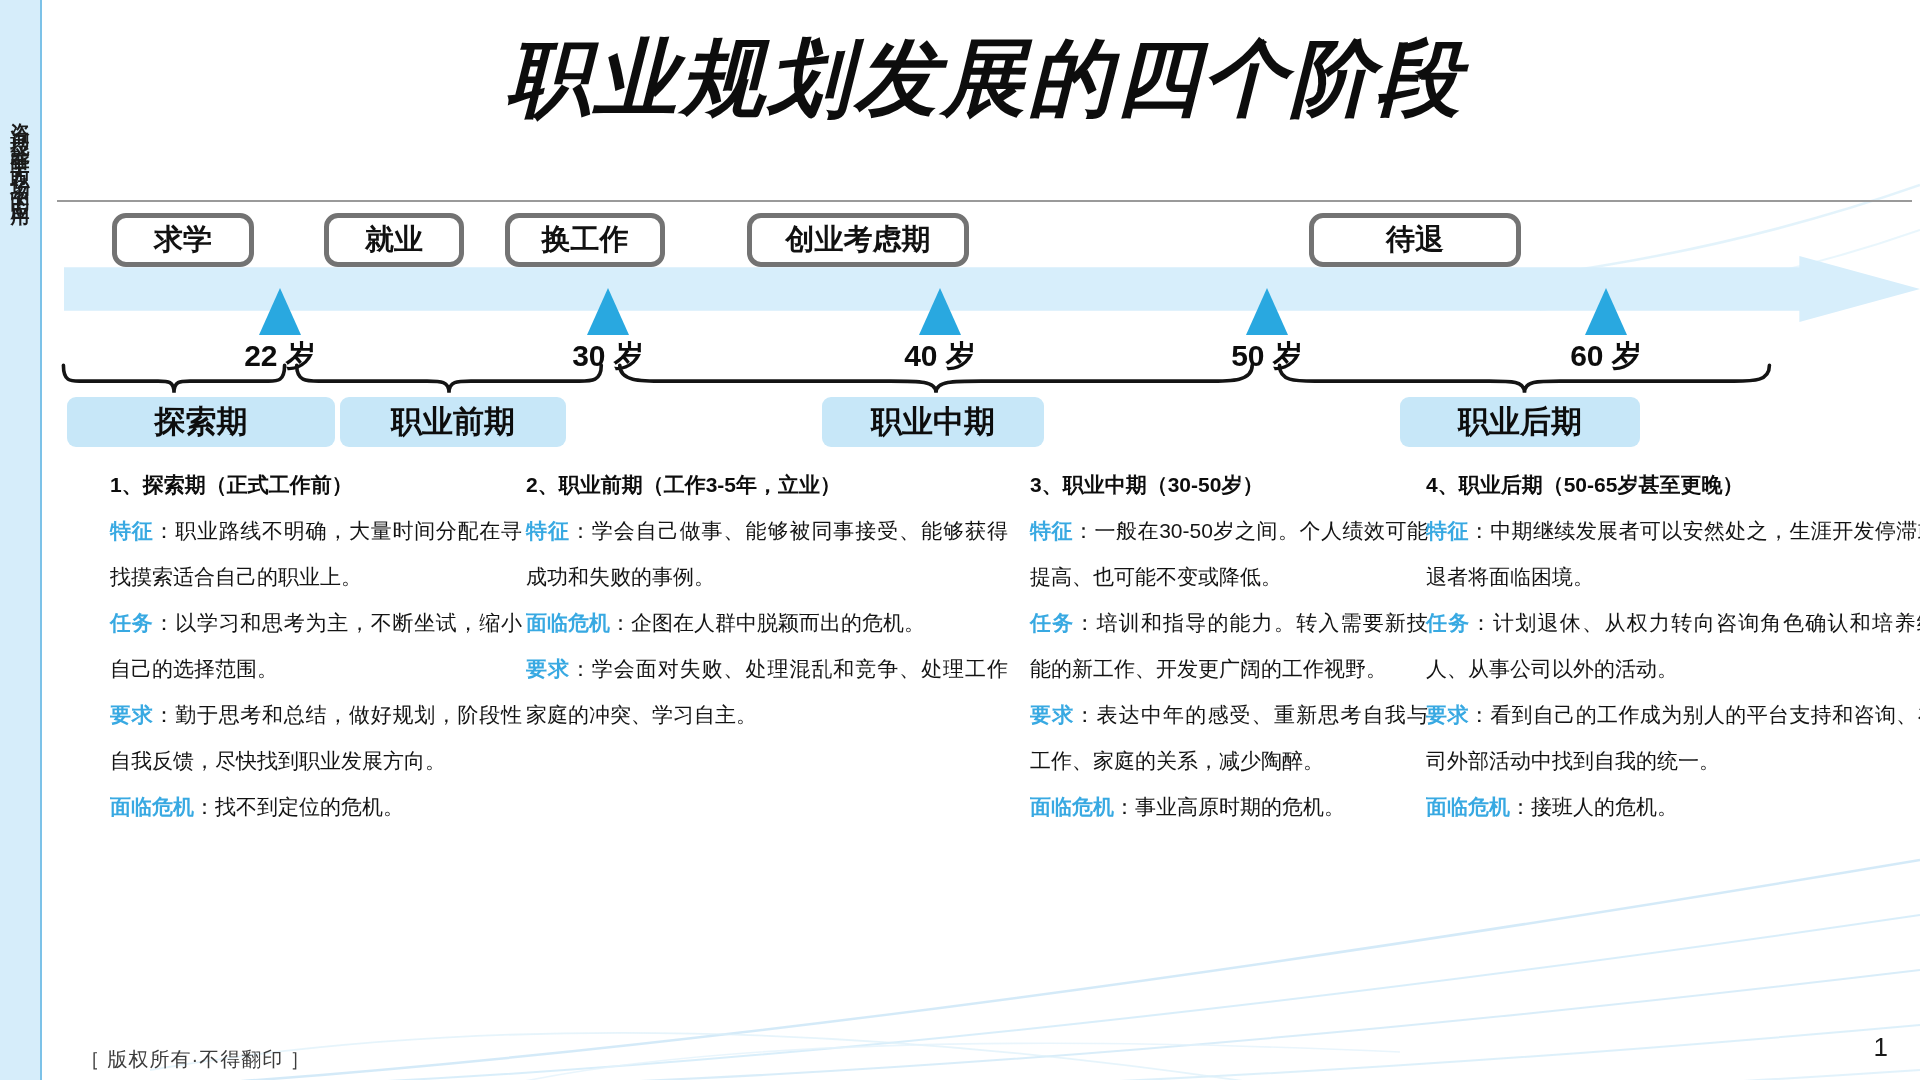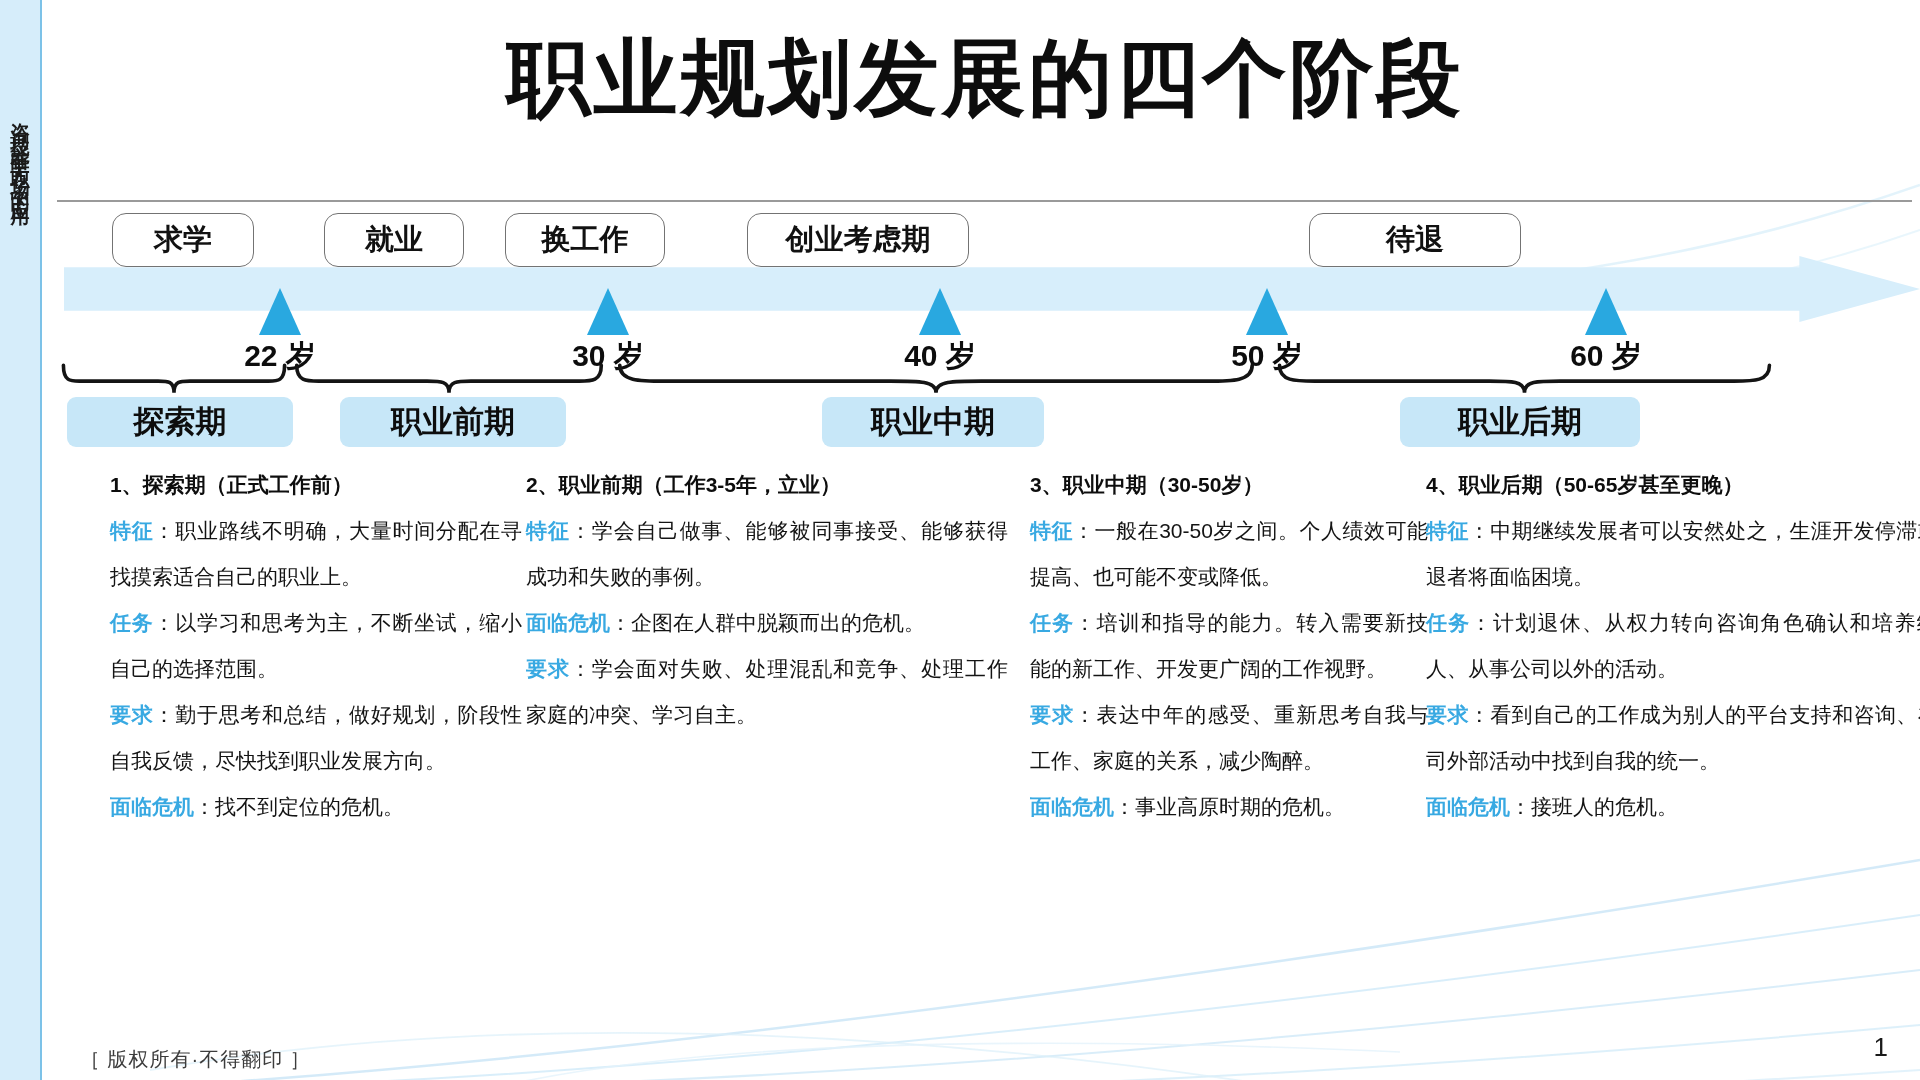--- a/index.html
+++ b/index.html
@@ -9,26 +9,26 @@
 
   
   .side-strip { position:absolute; left:0; top:0; width:42px; height:1080px;
     background:#d6edfa; border-right:2px solid #7cc2e8; z-index:5; }
   .side-strip .vtext { position:absolute; top:108px; left:50%; transform:translateX(-50%);
     writing-mode:vertical-rl; text-orientation:upright; font-size:19px; font-weight:600;
     letter-spacing:7px; color:#1a1a1a; white-space:nowrap; }
 
   
   .title { position:absolute; left:60px; right:10px; top:22px; text-align:center;
-    font-size:84px; font-weight:900; color:#0d0d0d; letter-spacing:3px; }
+    font-size:84px; font-weight:900; color:#0d0d0d; letter-spacing:3px;font-style:italic; }
   .divider { position:absolute; left:57px; top:200px; width:1855px; height:0;
     border-top:2px solid #9a9a9a; }
 
   
-  .stage-box { position:absolute; top:213px; height:54px; border:1px solid #737373;
+  .stage-box { position:absolute; top:213px; height:54px; border:5px solid #737373;
     border-radius:14px; background:#fff; display:flex; align-items:center; justify-content:center;
     font-size:29px; font-weight:700; color:#111; z-index:3; }
 
   
   .band { position:absolute; left:64px; top:256px; width:1856px; height:66px; background:#d7eefb;
     clip-path:polygon(0 17%, 93.5% 17%, 93.5% 0%, 100% 50%, 93.5% 100%, 93.5% 83%, 0 83%); z-index:1; }
 
   
   .tri { position:absolute; top:288px; width:0; height:0;
     border-left:21px solid transparent; border-right:21px solid transparent;
@@ -117,21 +117,21 @@
   <svg class="brace" style="left:292px;width:314px" viewBox="0 0 200 36" preserveAspectRatio="none">
     <path vector-effect="non-scaling-stroke" d="M3,5 C3,20 9,20 17,20 L86,20 C95,20 100,20 100,31 C100,20 105,20 114,20 L183,20 C191,20 197,20 197,5"></path>
   </svg>
   <svg class="brace" style="left:610px;width:652px" viewBox="0 0 200 36" preserveAspectRatio="none">
     <path vector-effect="non-scaling-stroke" d="M3,5 C3,20 9,20 17,20 L86,20 C95,20 100,20 100,31 C100,20 105,20 114,20 L183,20 C191,20 197,20 197,5"></path>
   </svg>
   <svg class="brace" style="left:1272px;width:505px" viewBox="0 0 200 36" preserveAspectRatio="none">
     <path vector-effect="non-scaling-stroke" d="M3,5 C3,20 9,20 17,20 L86,20 C95,20 100,20 100,31 C100,20 105,20 114,20 L183,20 C191,20 197,20 197,5"></path>
   </svg>
 
-  <div class="period" style="left:67px;width:226px">探索期</div>
+  <div class="period" style="left:67px;width:268px">探索期</div>
   <div class="period" style="left:340px;width:226px">职业前期</div>
   <div class="period" style="left:822px;width:222px">职业中期</div>
   <div class="period" style="left:1400px;width:240px">职业后期</div>
 
   <div class="col" style="left:62px;width:412px">
     <div class="col-head">1、探索期（正式工作前）</div>
     <div class="item"><span class="lbl">特征</span><span class="colon">：</span><span>职业路线不明确，大量时间分配在寻找摸索适合自己的职业上。</span></div>
     <div class="item"><span class="lbl">任务</span><span class="colon">：</span><span>以学习和思考为主，不断坐试，缩小自己的选择范围。</span></div>
     <div class="item"><span class="lbl">要求</span><span class="colon">：</span><span>勤于思考和总结，做好规划，阶段性自我反馈，尽快找到职业发展方向。</span></div>
     <div class="item"><span class="lbl">面临危机</span><span class="colon">：</span><span>找不到定位的危机。</span></div>

